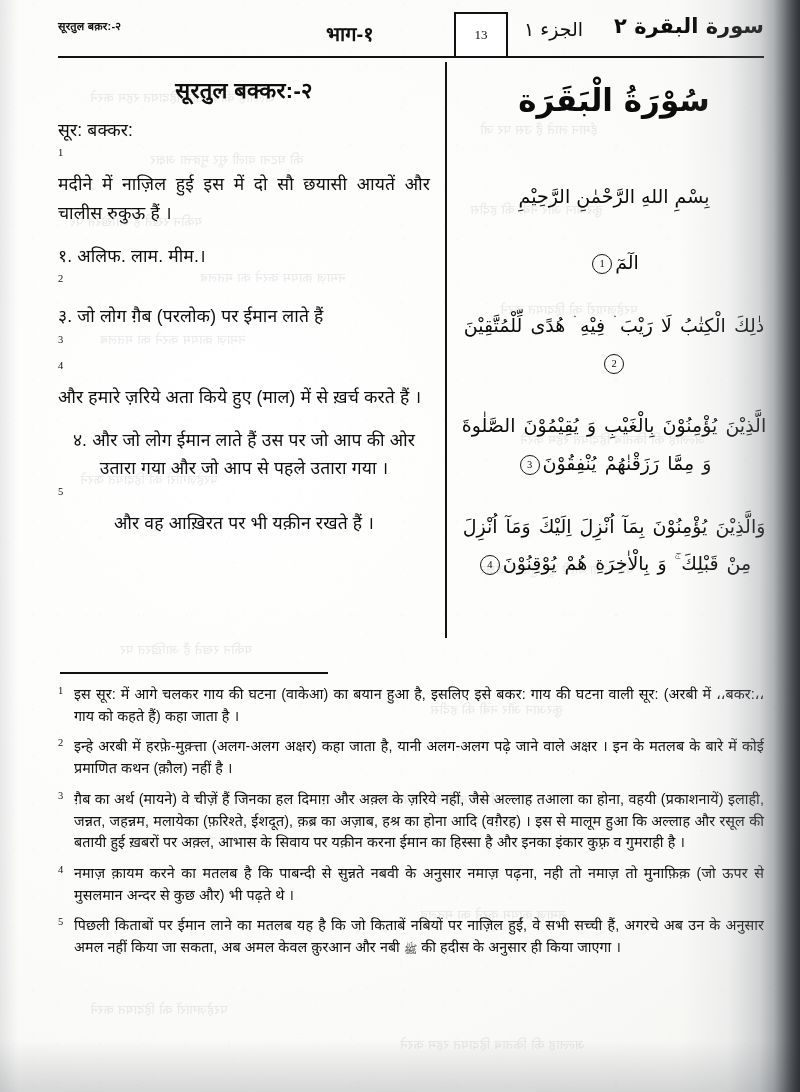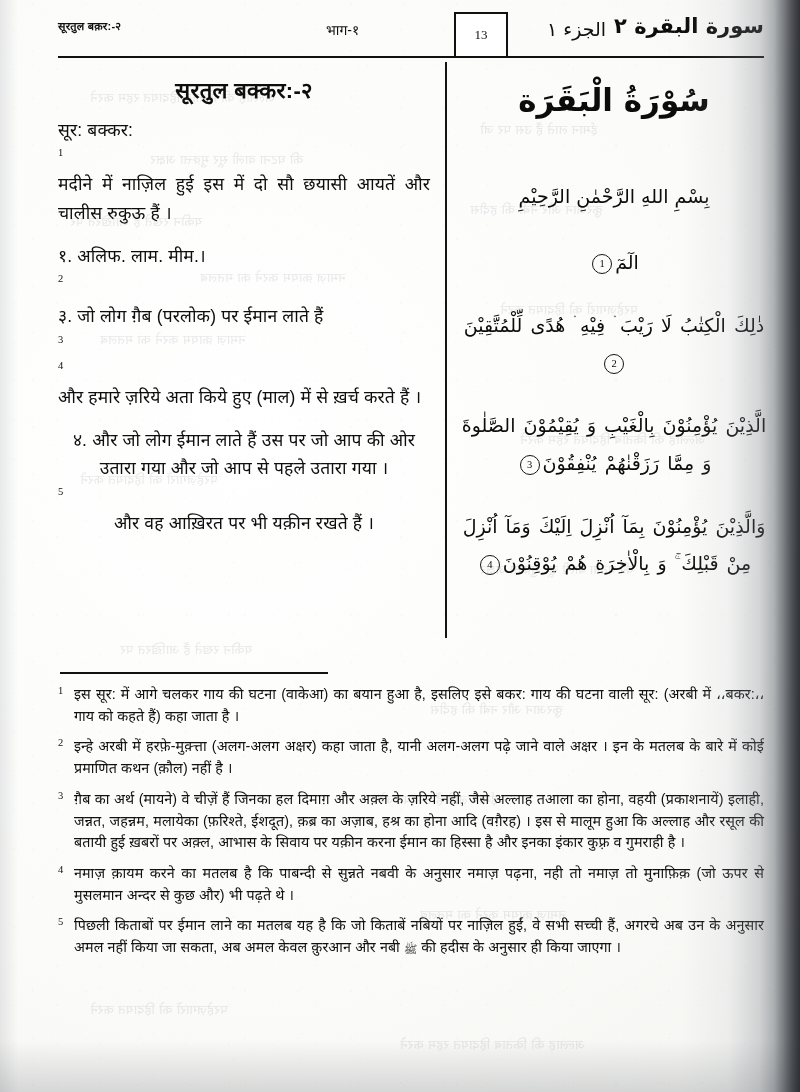--- a/index.html
+++ b/index.html
@@ -79,33 +79,33 @@
   }
   .hdr-hi{
     position:absolute;left:0;top:6px;
     font-family:"Liberation Sans", sans-serif;
     font-weight:bold;font-size:11px;color:#101010;
     letter-spacing:.2px;
   }
   .hdr-part{
     position:absolute;left:268px;top:8px;
     font-family:"Liberation Sans", sans-serif;
-    font-weight:normal;font-size:14px;color:#101010;
+    font-weight:bold;font-size:20px;color:#101010;
   }
   .hdr-pagebox{
     position:absolute;left:396px;top:0px;
     width:50px;height:42px;
     border:2px solid #111;
     background:#fff;
     display:flex;align-items:center;justify-content:center;
     font-family:"Liberation Serif", serif;
     font-size:13px;color:#0d0d0d;
   }
   .hdr-juz{
-    position:absolute;left:489px;top:6px;
+    position:absolute;left:466px;top:6px;
     font-size:19px;color:#101010;
     direction:rtl;
     font-family:"DejaVu Sans", sans-serif;
   }
   .hdr-ar{
     position:absolute;right:0;top:2px;
     font-size:21px;color:#0d0d0d;
     direction:rtl;
     font-family:"DejaVu Sans", sans-serif;
     font-weight:bold;

